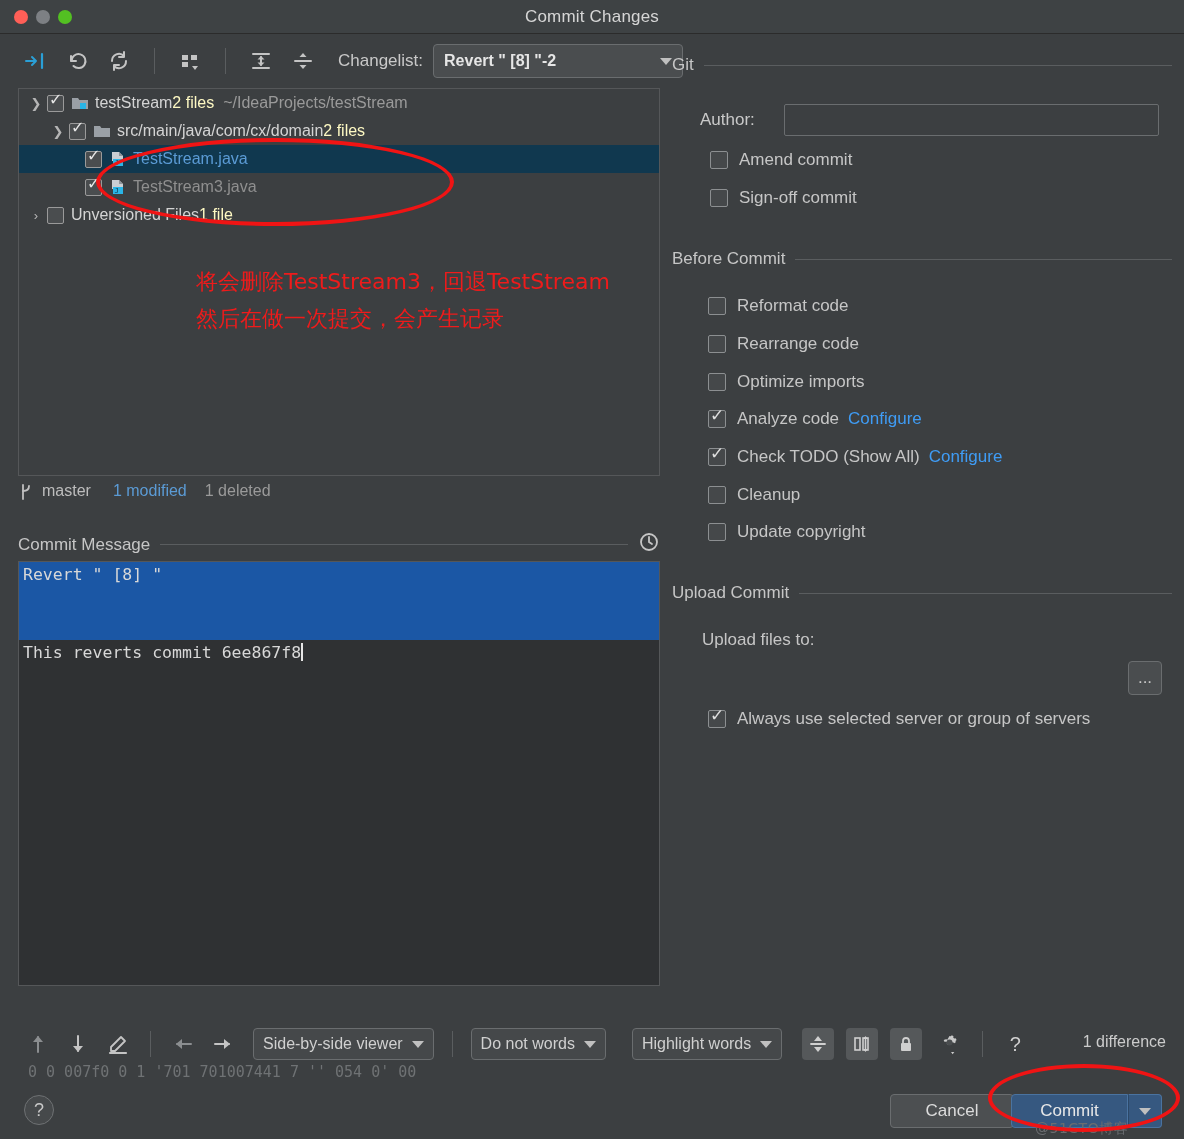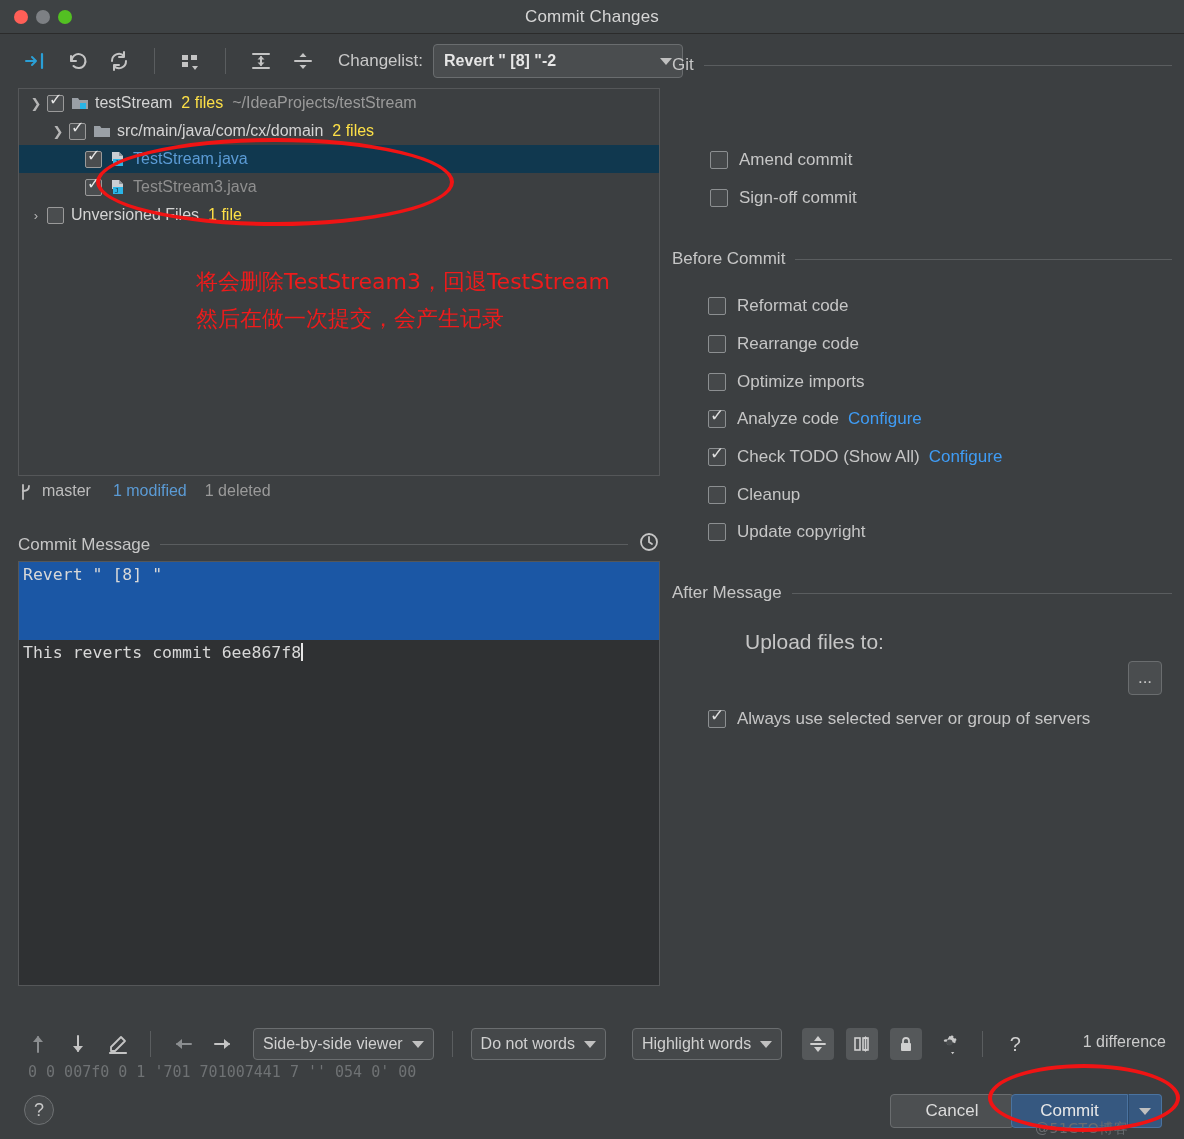--- a/index.html
+++ b/index.html
@@ -59,21 +59,21 @@
     background: #4a4d4f; margin-right: 7px; position: relative; flex: none;
   }
   .cbx.checked::after {
     content: "✓"; position: absolute; left: 1px; top: -4px;
     font-size: 16px; color: #e8e8e8; line-height: 1;
   }
   .ico { margin-right: 6px; display: flex; align-items: center; flex: none; }
   .tlabel { color: #d4d4d4; }
   .tlabel.blue { color: #5b9bd5; }
   .tlabel.dim { color: #8f8f8f; }
-  .tmeta { color: #fde047; margin-left: 9px; }
+  .tmeta { color: #fef9c3; }
   .tpath { color: #9a9a9a; margin-left: 9px; }
   .indent1 { padding-left: 28px; }
   .indent2 { padding-left: 66px; }
 
   
   .cn-note {
     position: absolute; left: 196px; top: 263px;
     color: #ee1b1b; font-size: 22px; line-height: 37px;
     font-family: "DejaVu Sans", sans-serif; white-space: nowrap; pointer-events: none;
   }
@@ -119,21 +119,21 @@
   }
 
   .chk-row { position: absolute; display: flex; align-items: center; font-size: 17px; color: #c6c6c6; cursor: pointer; white-space: nowrap; justify-content: flex-end; }
   .chk {
     width: 18px; height: 18px; border: 1px solid #8c8f91; border-radius: 2px;
     background: #45484a; margin-right: 11px; position: relative; flex: none;
   }
   .chk.checked::after { content: "✓"; position: absolute; left: 1px; top: -4px; font-size: 17px; color: #dedede; line-height: 1; }
   .cfg-link { color: #3f9cf5; margin-left: 9px; }
 
-  .upload-label { position: absolute; left: 702px; top: 630px; font-size: 21px; color: #c6c6c6; margin-left: 43px; }
+  .upload-label { position: absolute; left: 702px; top: 630px; font-size: 17px; color: #c6c6c6; }
   .upload-combo {
     position: absolute; left: 702px; top: 661px; width: 420px; height: 34px;
     background: #45484a; border: 1px solid #6a6d6f; border-radius: 4px;
     display: flex; align-items: center; padding: 0 10px; font-size: 17px; color: #d4d4d4; cursor: pointer;
   }
   .upload-combo .val { flex: 1; }
   .ellipsis-btn {
     position: absolute; left: 1128px; top: 661px; width: 34px; height: 34px;
     background: #4a4d4f; border: 1px solid #6a6d6f; border-radius: 4px;
     display: flex; align-items: center; justify-content: center;
@@ -356,20 +356,24 @@
     <div class="cm-line sel"></div>
     <div class="cm-line sel">&nbsp;</div>
     <div class="cm-line"><span class="sel">This reverts commit 6ee867f8</span><span class="cm-caret"></span></div>
   </div>
 
   <div class="section-head" id="git-head">
     <span>Git</span>
     <span class="ln"></span>
   </div>
 
+  <div class="author-row">
+    <span class="author-label">Author:</span>
+    <div class="author-input" title=""></div>
+  </div>
 
   <div class="chk-row" style="left:710px; top:150px;">
     <span class="chk"></span>
     <span>Amend commit</span>
   </div>
   <div class="chk-row" style="left:710px; top:188px;">
     <span class="chk"></span>
     <span>Sign-off commit</span>
   </div>
 
@@ -403,21 +407,21 @@
   <div class="chk-row" style="left:708px; top:485px;">
     <span class="chk"></span>
     <span>Cleanup</span>
   </div>
   <div class="chk-row" style="left:708px; top:522px;">
     <span class="chk"></span>
     <span>Update copyright</span>
   </div>
 
   <div class="section-head" id="after-head">
-    <span>After Message</span>
+    <span>Upload Commit</span>
     <span class="ln"></span>
   </div>
 
   <div class="upload-label">Upload files to:</div>
   <div class="ellipsis-btn">...</div>
 
   <div class="chk-row" style="left:708px; top:709px;">
     <span class="chk checked"></span>
     <span>Always use selected server or group of servers</span>
   </div>

